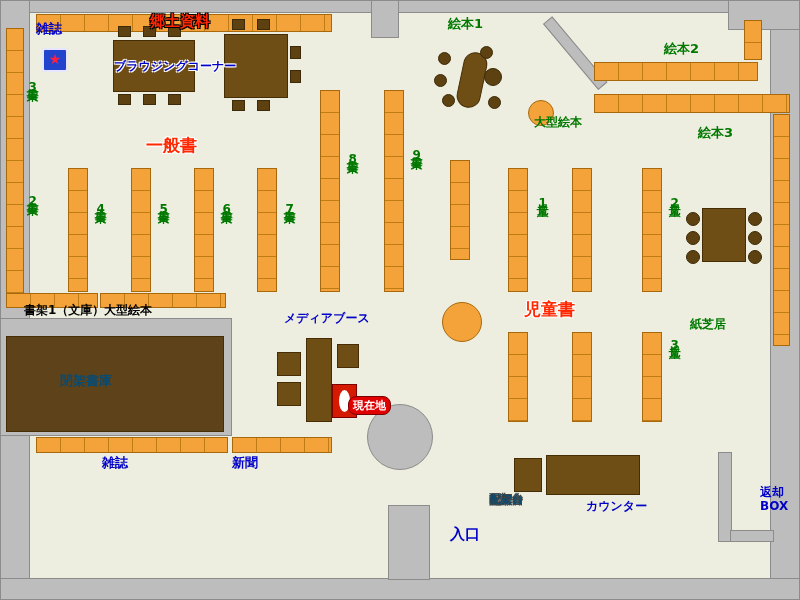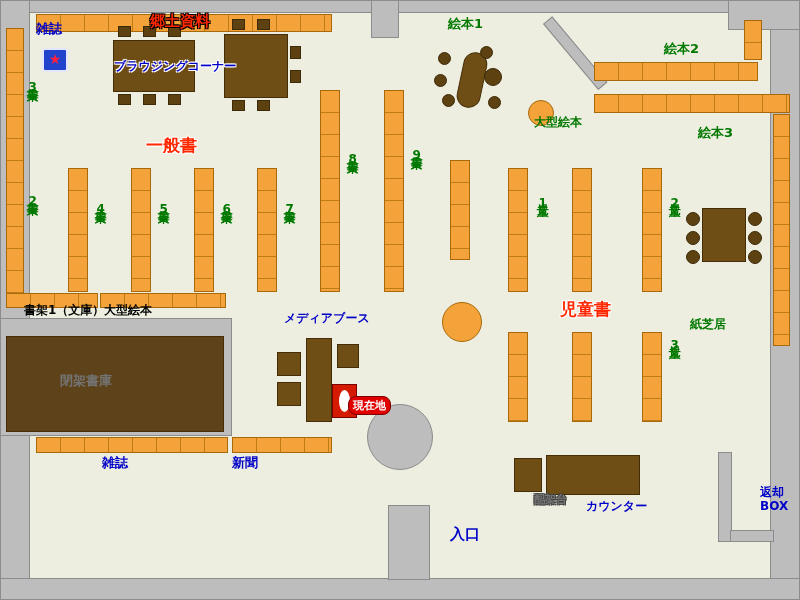--- a/index.html
+++ b/index.html
@@ -17,21 +17,21 @@
   .odot  { position:absolute; background:var(--shelf,#F3A33A); border:1px solid #a8690c; border-radius:50%; box-sizing:border-box; }
   .tbl   { position:absolute; background:var(--table,#6F4E16); border:1px solid #452e06; box-sizing:border-box; }
   .chair { position:absolute; width:13px; height:11px; background:#5d4110; border:1px solid #3c2a08; box-sizing:border-box; }
   .dot   { position:absolute; background:#5d4110; border:1px solid #3c2a08; border-radius:50%; box-sizing:border-box; }
   .booth-red { position:absolute; background:#d41a00; border:1px solid #7d0000; box-sizing:border-box; }
   .booth-red .seat { width:11px; height:22px; background:#fff; border-radius:50%; margin:5px auto 0; }
   .lbl   { position:absolute; font-weight:bold; font-size:12px; line-height:1.15; white-space:pre-line; }
   .green { color:var(--green-label,#007800); }
   .blue  { color:var(--blue-label,#0000C8); }
   .black { color:#000; }
-  .white { color:#737373; }
+  .white { color:#0c4a6e; }
   .s11{font-size:11px} .s13{font-size:13px} .s15{font-size:15px}
   .vtext { writing-mode:vertical-rl; text-orientation:upright; letter-spacing:1px; }
   .head-red  { color:var(--red-label,#FF2800); font-size:17px;
                text-shadow:1px 1px 0 #fff,-1px -1px 0 #fff,1px -1px 0 #fff,-1px 1px 0 #fff; }
   .head-dark { color:var(--red-label,#FF2800); font-size:15px;
                text-shadow:1px 1px 0 #000,-1px -1px 0 #000,1px -1px 0 #000,-1px 1px 0 #000; }
   .ol-white  { text-shadow:1px 1px 0 #fff,-1px -1px 0 #fff,1px -1px 0 #fff,-1px 1px 0 #fff; }
   .ol-dark   { text-shadow:1px 1px 0 #444,-1px -1px 0 #444,1px -1px 0 #444,-1px 1px 0 #444; }
   .badge { position:absolute; background:var(--current-badge,#E00000); color:#fff; font-weight:bold;
            font-size:11px; padding:1px 4px; border-radius:8px; border:1px solid #7d0000; white-space:nowrap; }
@@ -141,26 +141,26 @@
   <div class="lbl green vtext" style="left:156px;top:200px">書架5</div>
   <div class="lbl green vtext" style="left:219px;top:200px">書架6</div>
   <div class="lbl green vtext" style="left:282px;top:200px">書架7</div>
   <div class="lbl green vtext" style="left:345px;top:150px">書架8</div>
   <div class="lbl green vtext" style="left:409px;top:146px">書架9</div>
   <div class="lbl green vtext" style="left:535px;top:194px">児童1</div>
   <div class="lbl green vtext" style="left:667px;top:194px">児童2</div>
   <div class="lbl black" style="left:24px;top:304px">書架1（文庫）</div>
   <div class="lbl black" style="left:104px;top:304px">大型絵本</div>
   <div class="lbl blue" style="left:284px;top:312px">メディアブース</div>
-  <div class="lbl head-red" style="left:560px;top:300px">児童書</div>
+  <div class="lbl head-red" style="left:524px;top:300px">児童書</div>
   <div class="lbl green" style="left:690px;top:318px">紙芝居</div>
   <div class="lbl green vtext" style="left:667px;top:336px">児童3</div>
   <div class="lbl white s13" style="left:60px;top:374px">閉架書庫</div>
   <div class="badge" style="left:348px;top:396px">現在地</div>
   <div class="lbl blue s13" style="left:102px;top:456px">雑誌</div>
   <div class="lbl blue s13" style="left:232px;top:456px">新聞</div>
-  <div class="lbl white s11 ol-dark" style="left:534px;top:494px">配架台</div>
+  <div class="lbl white s11 ol-dark" style="left:490px;top:494px">配架台</div>
   <div class="lbl blue" style="left:586px;top:500px">カウンター</div>
   <div class="lbl blue" style="left:760px;top:486px">返却
 BOX</div>
   <div class="lbl blue s15" style="left:450px;top:526px">入口</div>
 
 </div>
 
 </body></html>

